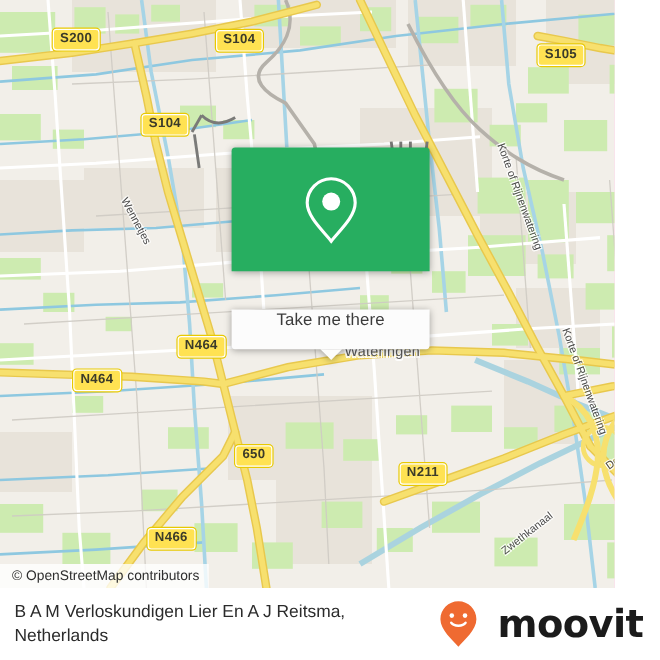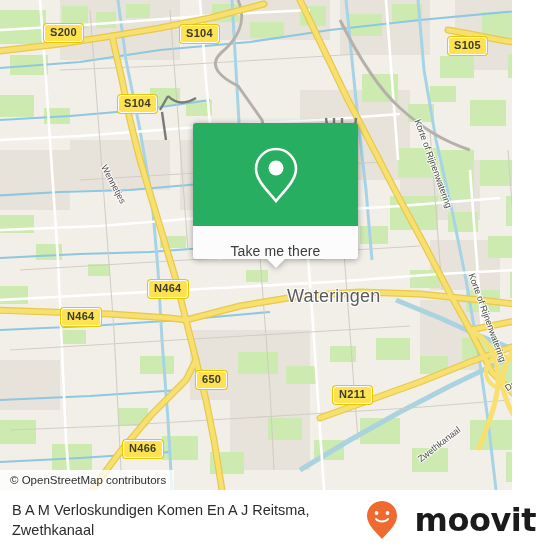--- a/index.html
+++ b/index.html
@@ -46,21 +46,21 @@
     padding: 1px 5px 2px 5px;
     line-height: 13px;
     white-space: nowrap;
     font-family: "Liberation Sans", sans-serif;
   }
 
   
   .place-label {
     position: absolute;
     color: #5a5a5a;
-    font-size: 18px;
+    font-size: 12px;
     letter-spacing: 0.2px;
     white-space: nowrap;
     text-shadow:
        1px  1px 0 rgba(255,255,255,.95),
       -1px  1px 0 rgba(255,255,255,.95),
        1px -1px 0 rgba(255,255,255,.95),
       -1px -1px 0 rgba(255,255,255,.95);
     font-family: "Liberation Sans", sans-serif;
   }
 
@@ -93,22 +93,23 @@
     border-radius: 3px 3px 0 0;
     display: flex;
     align-items: center;
     justify-content: center;
   }
   #popup-bottom {
     height: 33px;
     background: #fcfcfc;
     border-radius: 0 0 3px 3px;
     display: flex;
-    align-items: flex-end;
+    align-items: flex-start;
     justify-content: center;
+    margin-top: 32px;
   }
   #popup-bottom span {
     color: #3b3b3b;
     font-size: 14px;
     letter-spacing: 0.1px;
   }
   #popup-tail {
     position: absolute;
     left: 50%;
     bottom: -9px;
@@ -384,21 +385,21 @@
       <div id="popup-bottom">
         <span>Take me there</span>
       </div>
       <div id="popup-tail"></div>
     </div>
 
     <div id="attribution">© OpenStreetMap contributors</div>
   </div>
 
   <div id="footer">
-    <div id="footer-title">B A M Verloskundigen Komen En A J Reitsma, Zwethkanaal</div>
+    <div id="footer-title">B A M Verloskundigen Lier En A J Reitsma, Netherlands</div>
     <div id="brand">
       <svg width="34" height="40" viewBox="0 0 34 40">
         <path d="M17 1 C8.7 1 2 7.7 2 16 C2 25 12 33 17 39 C22 33 32 25 32 16 C32 7.7 25.3 1 17 1 Z" fill="#ef6a31"></path>
         <circle cx="11.5" cy="13" r="1.9" fill="#ffffff"></circle>
         <circle cx="22.5" cy="13" r="1.9" fill="#ffffff"></circle>
         <path d="M11 19 C13.4 22.2 20.6 22.2 23 19" stroke="#ffffff" stroke-width="2" fill="none" stroke-linecap="round"></path>
       </svg>
       <div id="brand-text">moovit</div>
     </div>
   </div>

